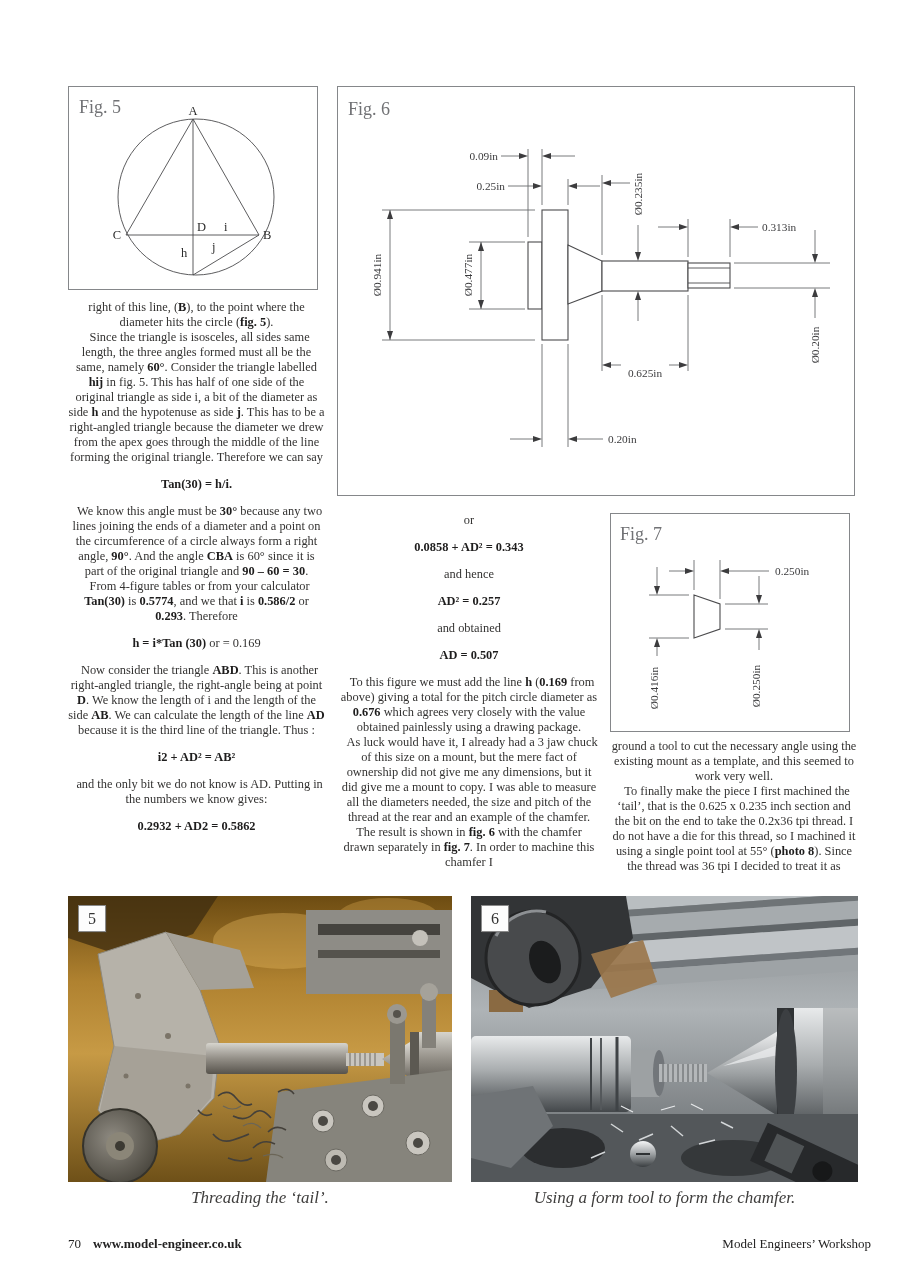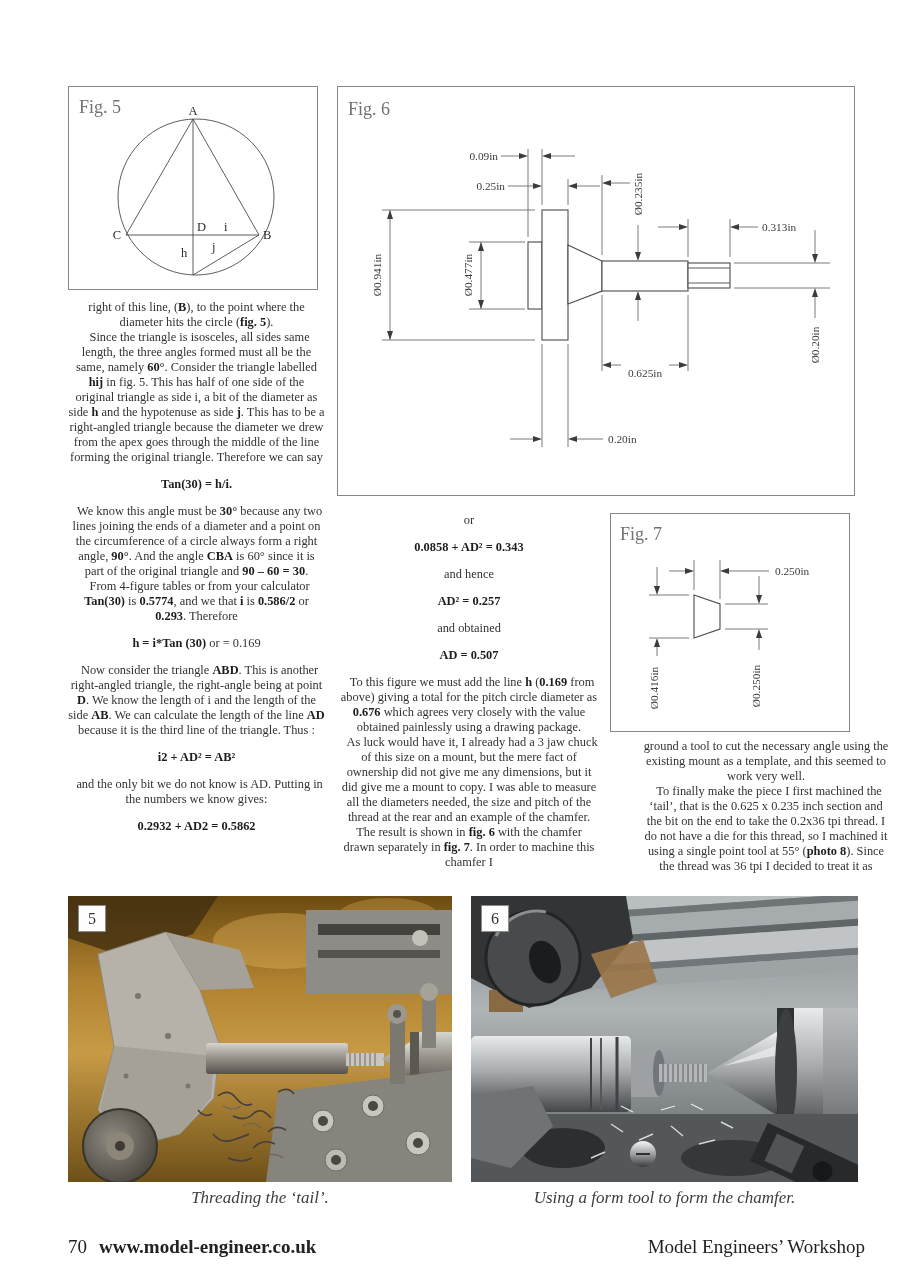--- a/index.html
+++ b/index.html
@@ -16,21 +16,21 @@
   .arr{fill:#3c3c3e;stroke:none;}
   .col{position:absolute;font-size:12.4px;line-height:15px;color:#333231;}
   .para,.eq{margin:0 0 12px 0;white-space:pre-wrap;}
   .b{font-weight:bold;color:#1e1d1d;}
   .photo{position:absolute;top:896px;height:286px;overflow:hidden;}
   .photo svg{display:block;}
   .photo-num{position:absolute;left:10px;top:9px;width:26px;height:25px;background:#fdfdfd;
              border:1px solid #8a8a8a;box-shadow:1px 1px 0 #55555533;color:#333;
              font-size:16px;display:flex;align-items:center;justify-content:center;}
   .caption{position:absolute;top:1188px;font-style:italic;font-size:17px;color:#3f3e3d;}
-  .footer{position:absolute;left:68px;right:40px;top:1236px;font-size:19px;color:#232222;
+  .footer{position:absolute;left:68px;right:34px;top:1236px;font-size:13px;color:#232222;
           display:flex;justify-content:space-between;align-items:baseline;}
   .footer .site{font-weight:bold;margin-left:12px;}
 </style>
 </head>
 <body>
 
 <div class="page">
 
   <div class="figbox" style="left:68px;top:86px;width:250px;height:204px;">
     <svg width="248" height="202" viewBox="0 0 248 202">
@@ -180,21 +180,21 @@
   <div class="col" style="left:340px;top:513px;width:258px;">
       <div class="para"><span>or</span></div>
       <div class="eq"><span class="b">0.0858 + AD² = 0.343</span></div>
       <div class="para"><span>and hence</span></div>
       <div class="eq"><span class="b">AD² = 0.257</span></div>
       <div class="para"><span>and obtained</span></div>
       <div class="eq"><span class="b">AD = 0.507</span></div>
       <div class="para"><span>  To this figure we must add the line </span><span class="b">h</span><span> (</span><span class="b">0.169</span><span> from above) giving a total for the pitch circle diameter as </span><span class="b">0.676</span><span> which agrees very closely with the value obtained painlessly using a drawing package.
   As luck would have it, I already had a 3 jaw chuck of this size on a mount, but the mere fact of ownership did not give me any dimensions, but it did give me a mount to copy. I was able to measure all the diameters needed, the size and pitch of the thread at the rear and an example of the chamfer. The result is shown in </span><span class="b">fig. 6</span><span> with the chamfer drawn separately in </span><span class="b">fig. 7</span><span>. In order to machine this chamfer I</span></div>
     </div>
-  <div class="col" style="left:642px;top:739px;width:248px;">
+  <div class="col" style="left:610px;top:739px;width:248px;">
       <div class="para"><span>ground a tool to cut the necessary angle using the existing mount as a template, and this seemed to work very well.
   To finally make the piece I first machined the ‘tail’, that is the 0.625 x 0.235 inch section and the bit on the end to take the 0.2x36 tpi thread. I do not have a die for this thread, so I machined it using a single point tool at 55° (</span><span class="b">photo 8</span><span>). Since the thread was 36 tpi I decided to treat it as</span></div>
     </div>
 
   <div class="photo" style="left:68px;width:384px;">
     <svg width="384" height="286" viewBox="0 0 384 286">
       <defs>
         <linearGradient id="g5bg" x1="0" y1="0" x2="0" y2="1">
           <stop offset="0" stop-color="#6d4c12"></stop>
             <stop offset="0.3" stop-color="#b08230"></stop>

